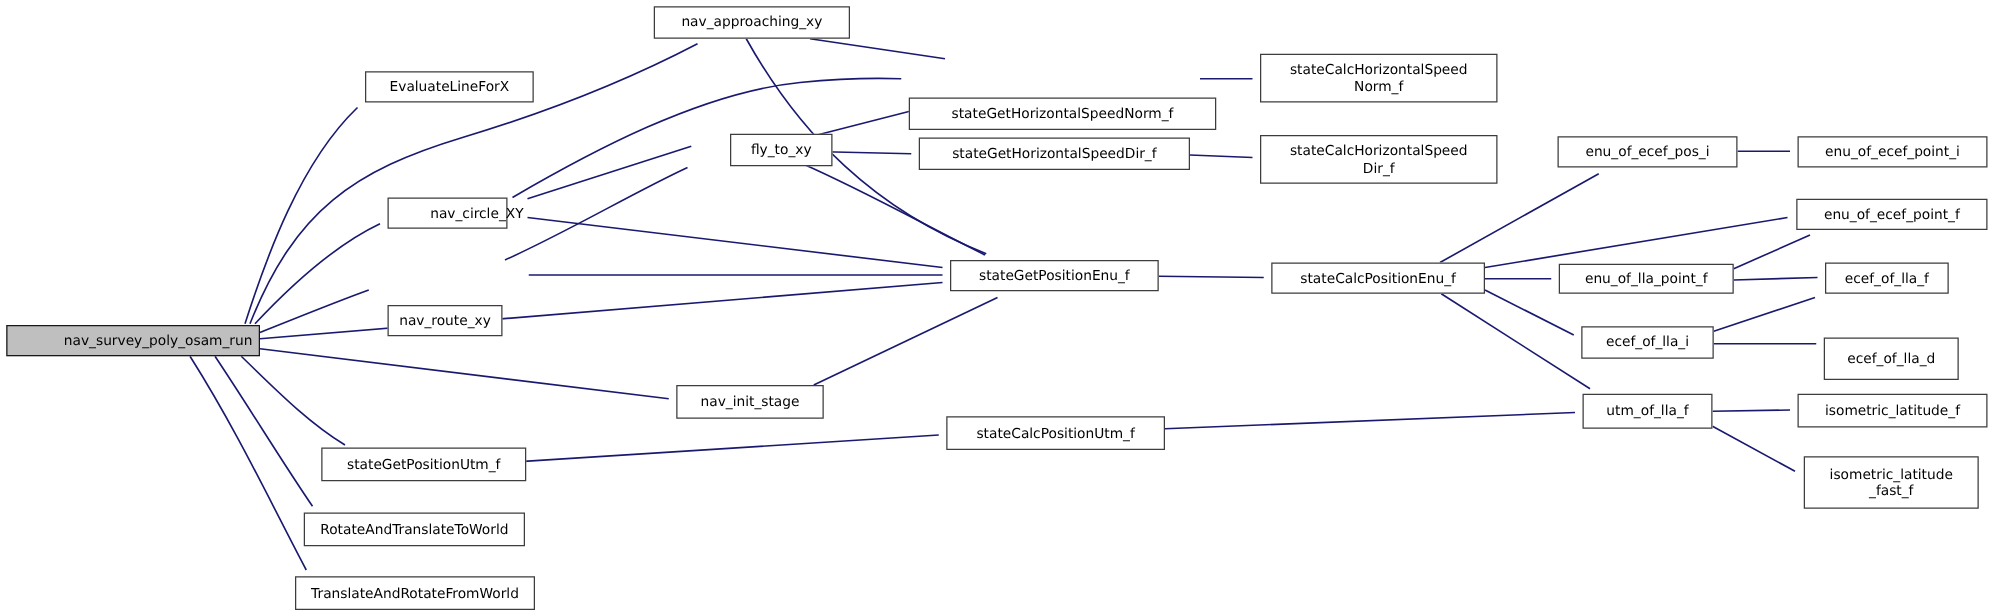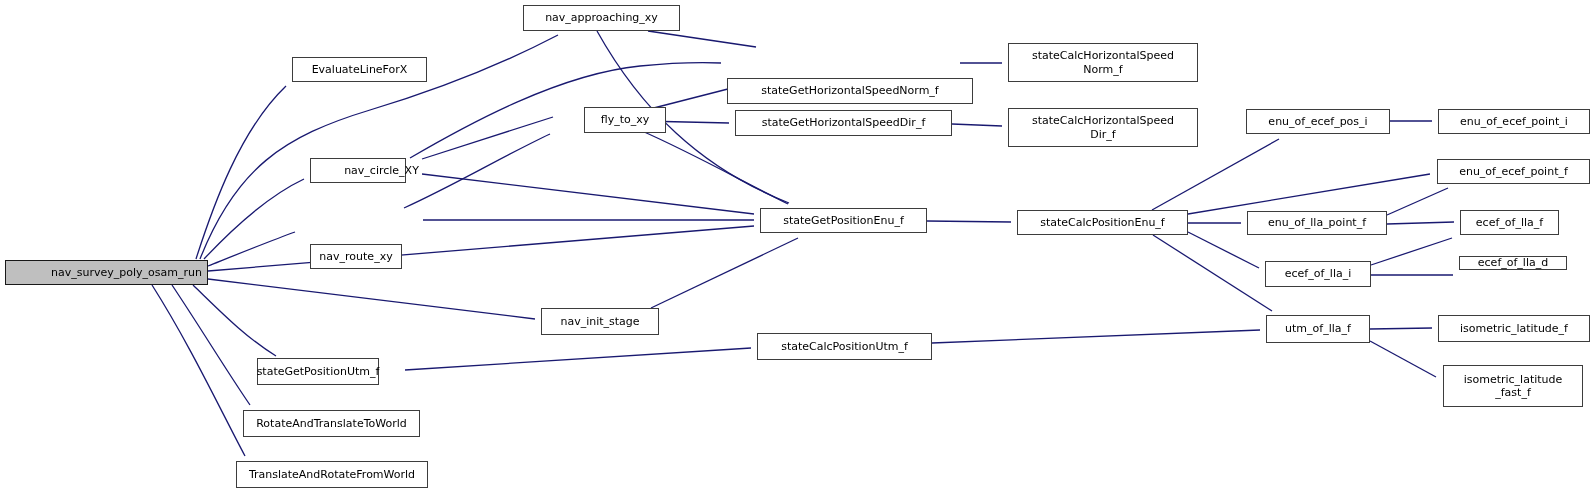--- a/index.html
+++ b/index.html
@@ -83,24 +83,24 @@
       <div class="node" style="left: 1246px; top: 109px; width: 144px; height: 25px;">enu_of_ecef_pos_i</div>
       <div class="node" style="left: 1438px; top: 109px; width: 152px; height: 25px;">enu_of_ecef_point_i</div>
       <div class="node" style="left: 310px; top: 158px; width: 96px; height: 25px; padding-left: 47px;">nav_circle_XY</div>
       <div class="node" style="left: 1437px; top: 159px; width: 153px; height: 25px;">enu_of_ecef_point_f</div>
       <div class="node" style="left: 310px; top: 208px; width: 92px; height: 25px; margin-top: 36px;">nav_route_xy</div>
       <div class="node" style="left: 760px; top: 208px; width: 167px; height: 25px;">stateGetPositionEnu_f</div>
       <div class="node" style="left: 1017px; top: 210px; width: 171px; height: 25px;">stateCalcPositionEnu_f</div>
       <div class="node" style="left: 1247px; top: 211px; width: 140px; height: 24px;">enu_of_lla_point_f</div>
       <div class="node" style="left: 1460px; top: 210px; width: 99px; height: 25px;">ecef_of_lla_f</div>
       <div class="node" style="left: 1265px; top: 261px; width: 106px; height: 26px;">ecef_of_lla_i</div>
-      <div class="node" style="left: 1459px; top: 256px; width: 108px; height: 14px;">ecef_of_lla_d</div>
+      <div class="node" style="left: 1459px; top: 270px; width: 108px; height: 34px;">ecef_of_lla_d</div>
       <div class="node" style="left: 541px; top: 308px; width: 118px; height: 27px;">nav_init_stage</div>
       <div class="node" style="left: 1266px; top: 315px; width: 104px; height: 28px;">utm_of_lla_f</div>
       <div class="node" style="left: 1438px; top: 315px; width: 152px; height: 27px;">isometric_latitude_f</div>
       <div class="node" style="left: 757px; top: 333px; width: 175px; height: 27px;">stateCalcPositionUtm_f</div>
-      <div class="node" style="left: 257px; top: 358px; width: 122px; height: 27px;">stateGetPositionUtm_f</div>
+      <div class="node" style="left: 257px; top: 358px; width: 164px; height: 27px;">stateGetPositionUtm_f</div>
       <div class="node" style="left: 1443px; top: 365px; width: 140px; height: 42px;">isometric_latitude
 _fast_f</div>
       <div class="node" style="left: 243px; top: 410px; width: 177px; height: 27px;">RotateAndTranslateToWorld</div>
       <div class="node" style="left: 236px; top: 461px; width: 192px; height: 27px;">TranslateAndRotateFromWorld</div>
     </div>
 </div>
 
 </body></html>

